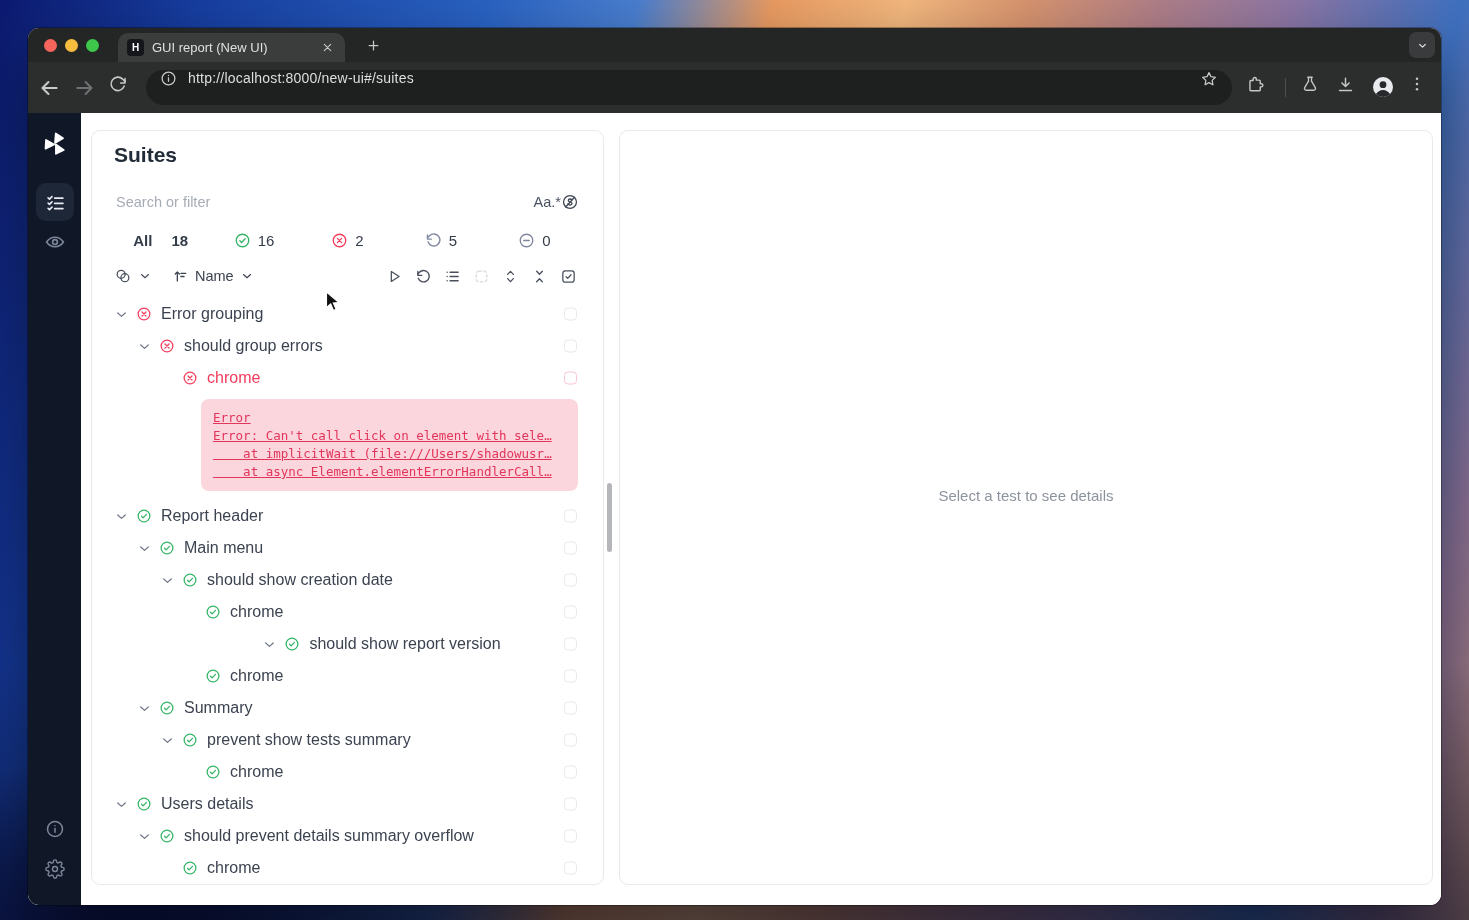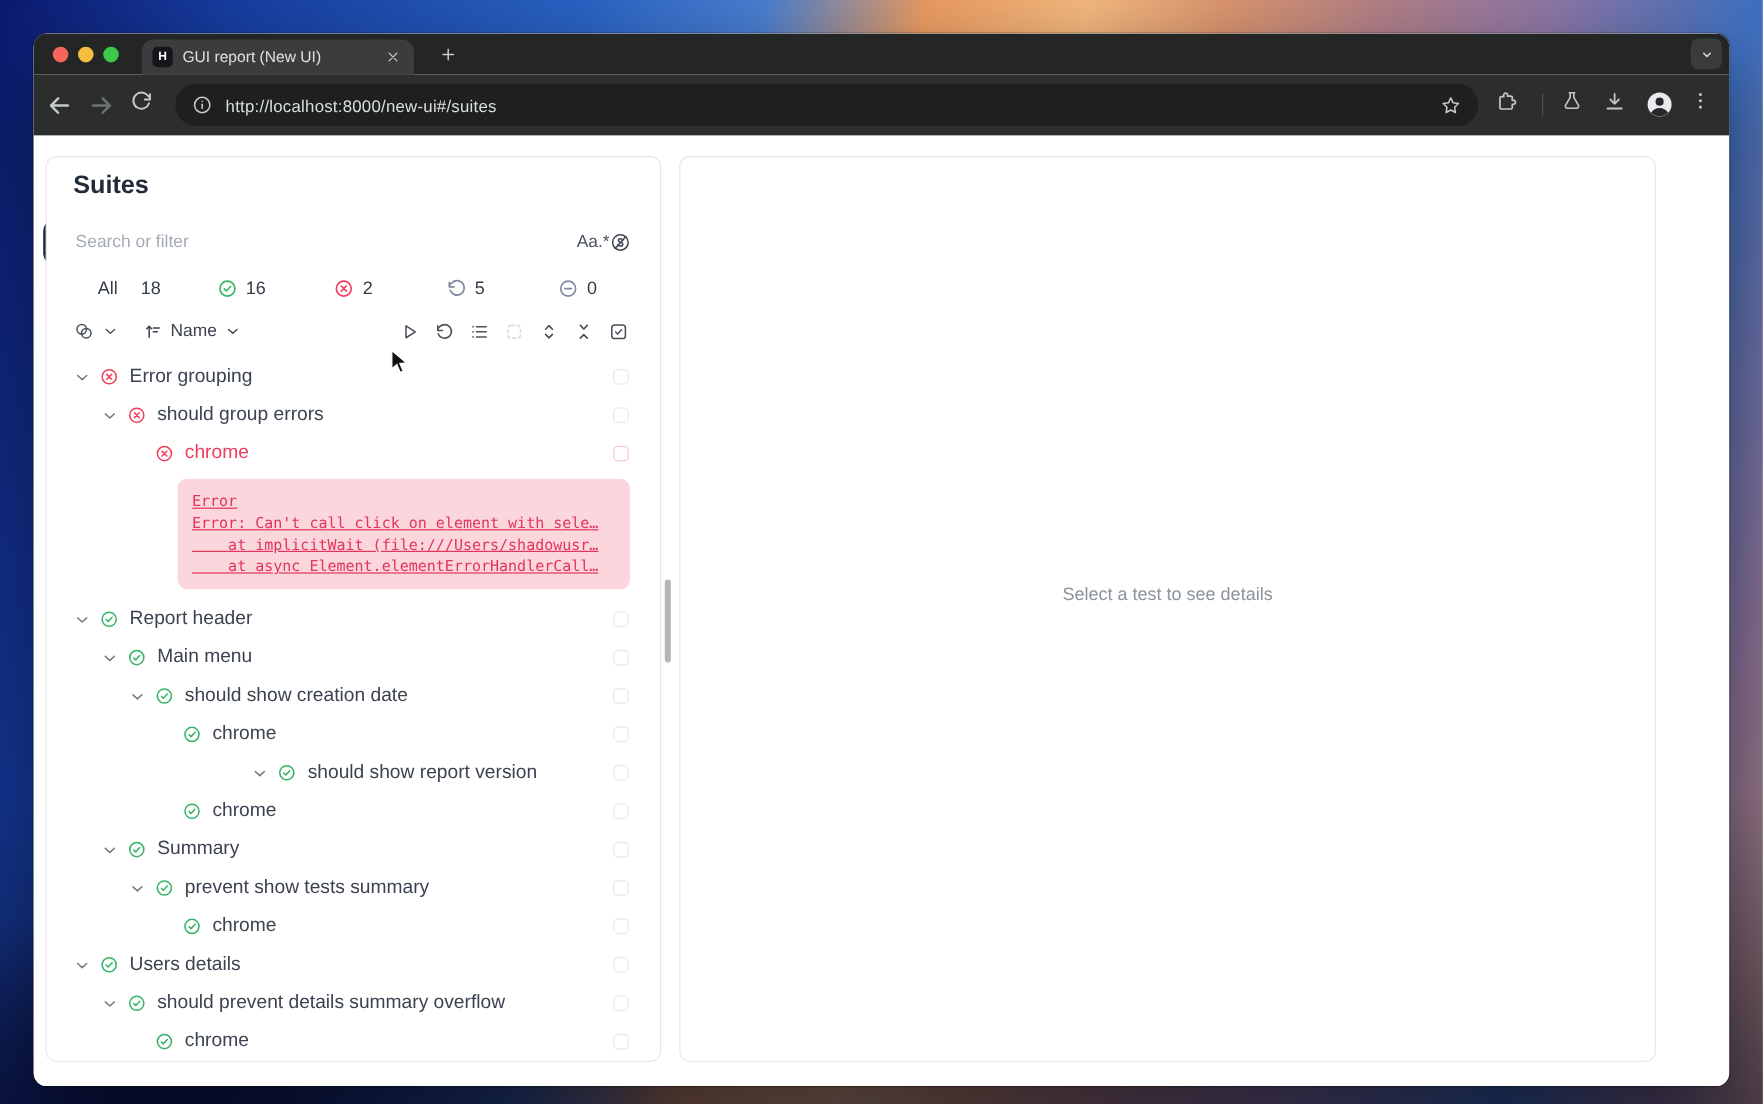--- a/index.html
+++ b/index.html
@@ -33,47 +33,47 @@
   .icon-btn { display:grid; place-items:center; color:#c6c8c9; }
   .tab-close { width:17px; height:17px; border-radius:4px; }
   .newtab { position:absolute; left:336px; top:8px; width:19px; height:19px; }
   .tabsearch { position:absolute; right:6px; top:4px; width:26px; height:26px; border-radius:7px;
     background:#393b3c; display:grid; place-items:center; color:#d7d9da; }
   
   .toolbar { height:51px; background:#2c2e2e; position:relative; }
   .navbtn { position:absolute; top:13px; width:26px; height:26px; color:#c7cacb; }
   .navbtn.disabled { color:#6e7274; }
   .addressbar { position:absolute; left:118px; top:8px; width:1086px; height:35px; border-radius:18px;
-    background:#1e2020; display:flex; align-items:center; padding:0 14px; color:#dcdfe0; font-size:14px; }
+    background:#1e2020; display:flex; align-items:flex-start; padding:0 14px; color:#dcdfe0; font-size:14px; }
   .addressbar .url { flex:1; margin-left:11px; letter-spacing:.2px; }
   .tb-icon { position:absolute; top:13px; width:26px; height:26px; color:#c3c6c7; }
   .tb-divider { position:absolute; left:1257px; top:16px; width:1px; height:19px; background:#4c4f50; }
   
-  .content { position:absolute; top:85px; left:0; right:0; bottom:0; background:#fff; display:flex;flex-direction:column; }
+  .content { position:absolute; top:85px; left:0; right:0; bottom:0; background:#fff; display:flex; }
   .appsidebar { width:53px; flex:none; background:#101828; position:relative; }
   .side-item { position:absolute; left:8px; width:38px; height:38px; border-radius:10px;
     display:grid; place-items:center; color:#7c8698; }
   .side-item.selected { background:#1d2737; color:#e6eaf2; }
   .main { position:relative; flex:1; }
   .panel { position:absolute; top:17px; border:1px solid #e9e9ec; border-radius:9px; background:#fff; }
   .panel-left { left:10px; width:513px; height:755px; overflow:hidden; }
   .panel-right { left:538px; width:814px; height:755px; display:flex; align-items:center;
     justify-content:center; color:#8d939d; font-size:15px; padding-bottom:24px; }
   .scroll-thumb { position:absolute; left:526px; top:370px; width:5px; height:69px; border-radius:3px; background:#b5b6ba; }
   
   .suites-title { position:absolute; left:22px; top:12px; font-size:21px; font-weight:700; color:#222b38; }
   .search-row { position:absolute; left:22px; right:24px; top:57px; height:28px; display:flex; align-items:center; }
   .search-row input { flex:1; border:none; outline:none; font-size:14.5px; color:#333;
     font-family:"Liberation Sans",sans-serif; background:transparent; }
   .search-row input::placeholder { color:#a6acb6; }
   .search-toggles { display:flex; align-items:center; color:#4b5362; font-size:14.5px; }
   .stats-row { position:absolute; left:0; right:0; top:94px; height:30px; display:grid;
     grid-template-columns:repeat(5,1fr); padding:0 22px; }
   .stat { display:flex; align-items:center; justify-content:center; gap:7px; font-size:15px; color:#333c49; }
-  .stat .all { display:flex; gap:19px; }
+  .stat .all { display:flex; gap:19px;font-weight:bold; }
   .tree-toolbar { position:absolute; left:22px; right:26px; top:130px; height:30px; display:flex; align-items:center; color:#49505c; }
   .tt-group { display:flex; align-items:center; gap:6px; }
   .tt-sort { margin-left:20px; font-size:14.5px; color:#3b424e; }
   .tt-right { margin-left:auto; display:flex; align-items:center; gap:12px; }
   .tt-right .ticon { width:17px; height:17px; color:#49505c; }
   .ticon.disabled { color:#d8dadf; }
   
   .tree { position:absolute; left:0; right:0; top:167px; bottom:0; overflow:hidden; }
   .row { position:relative; height:32px; display:flex; align-items:center; font-size:16px; color:#3c4350; }
   .row .chev { width:15px; height:15px; margin-right:7px; color:#6f7887; flex:none; }

